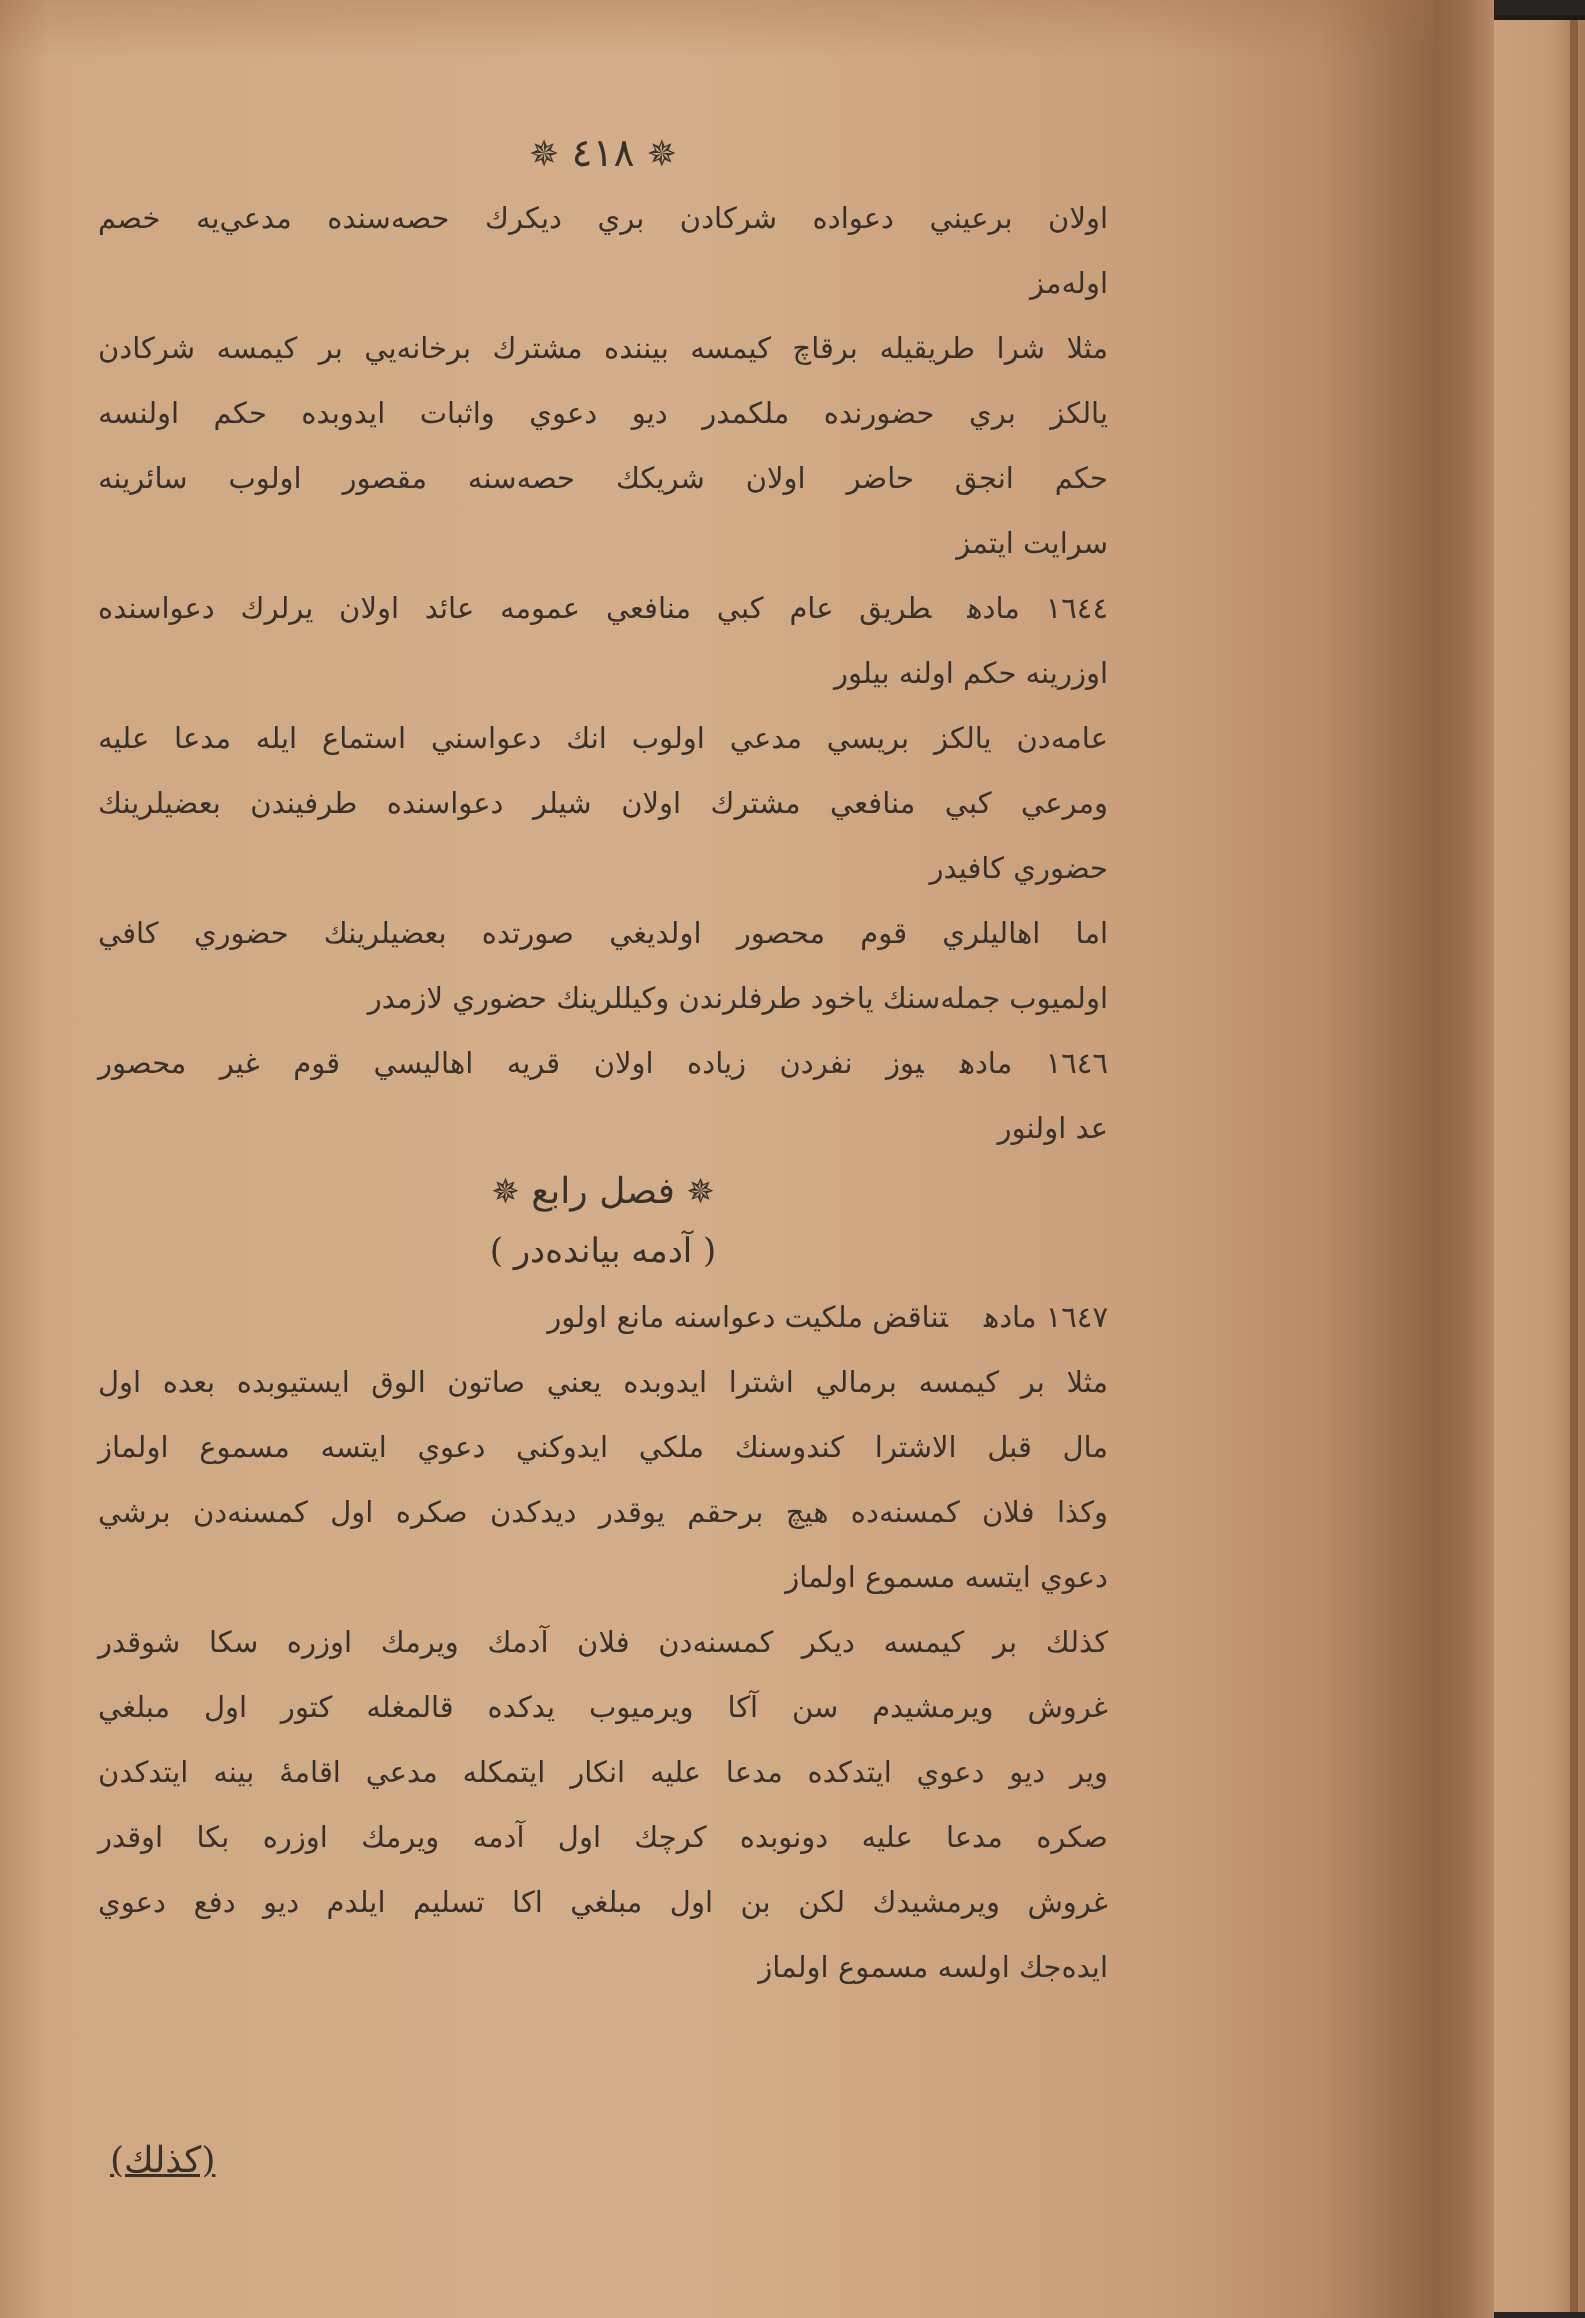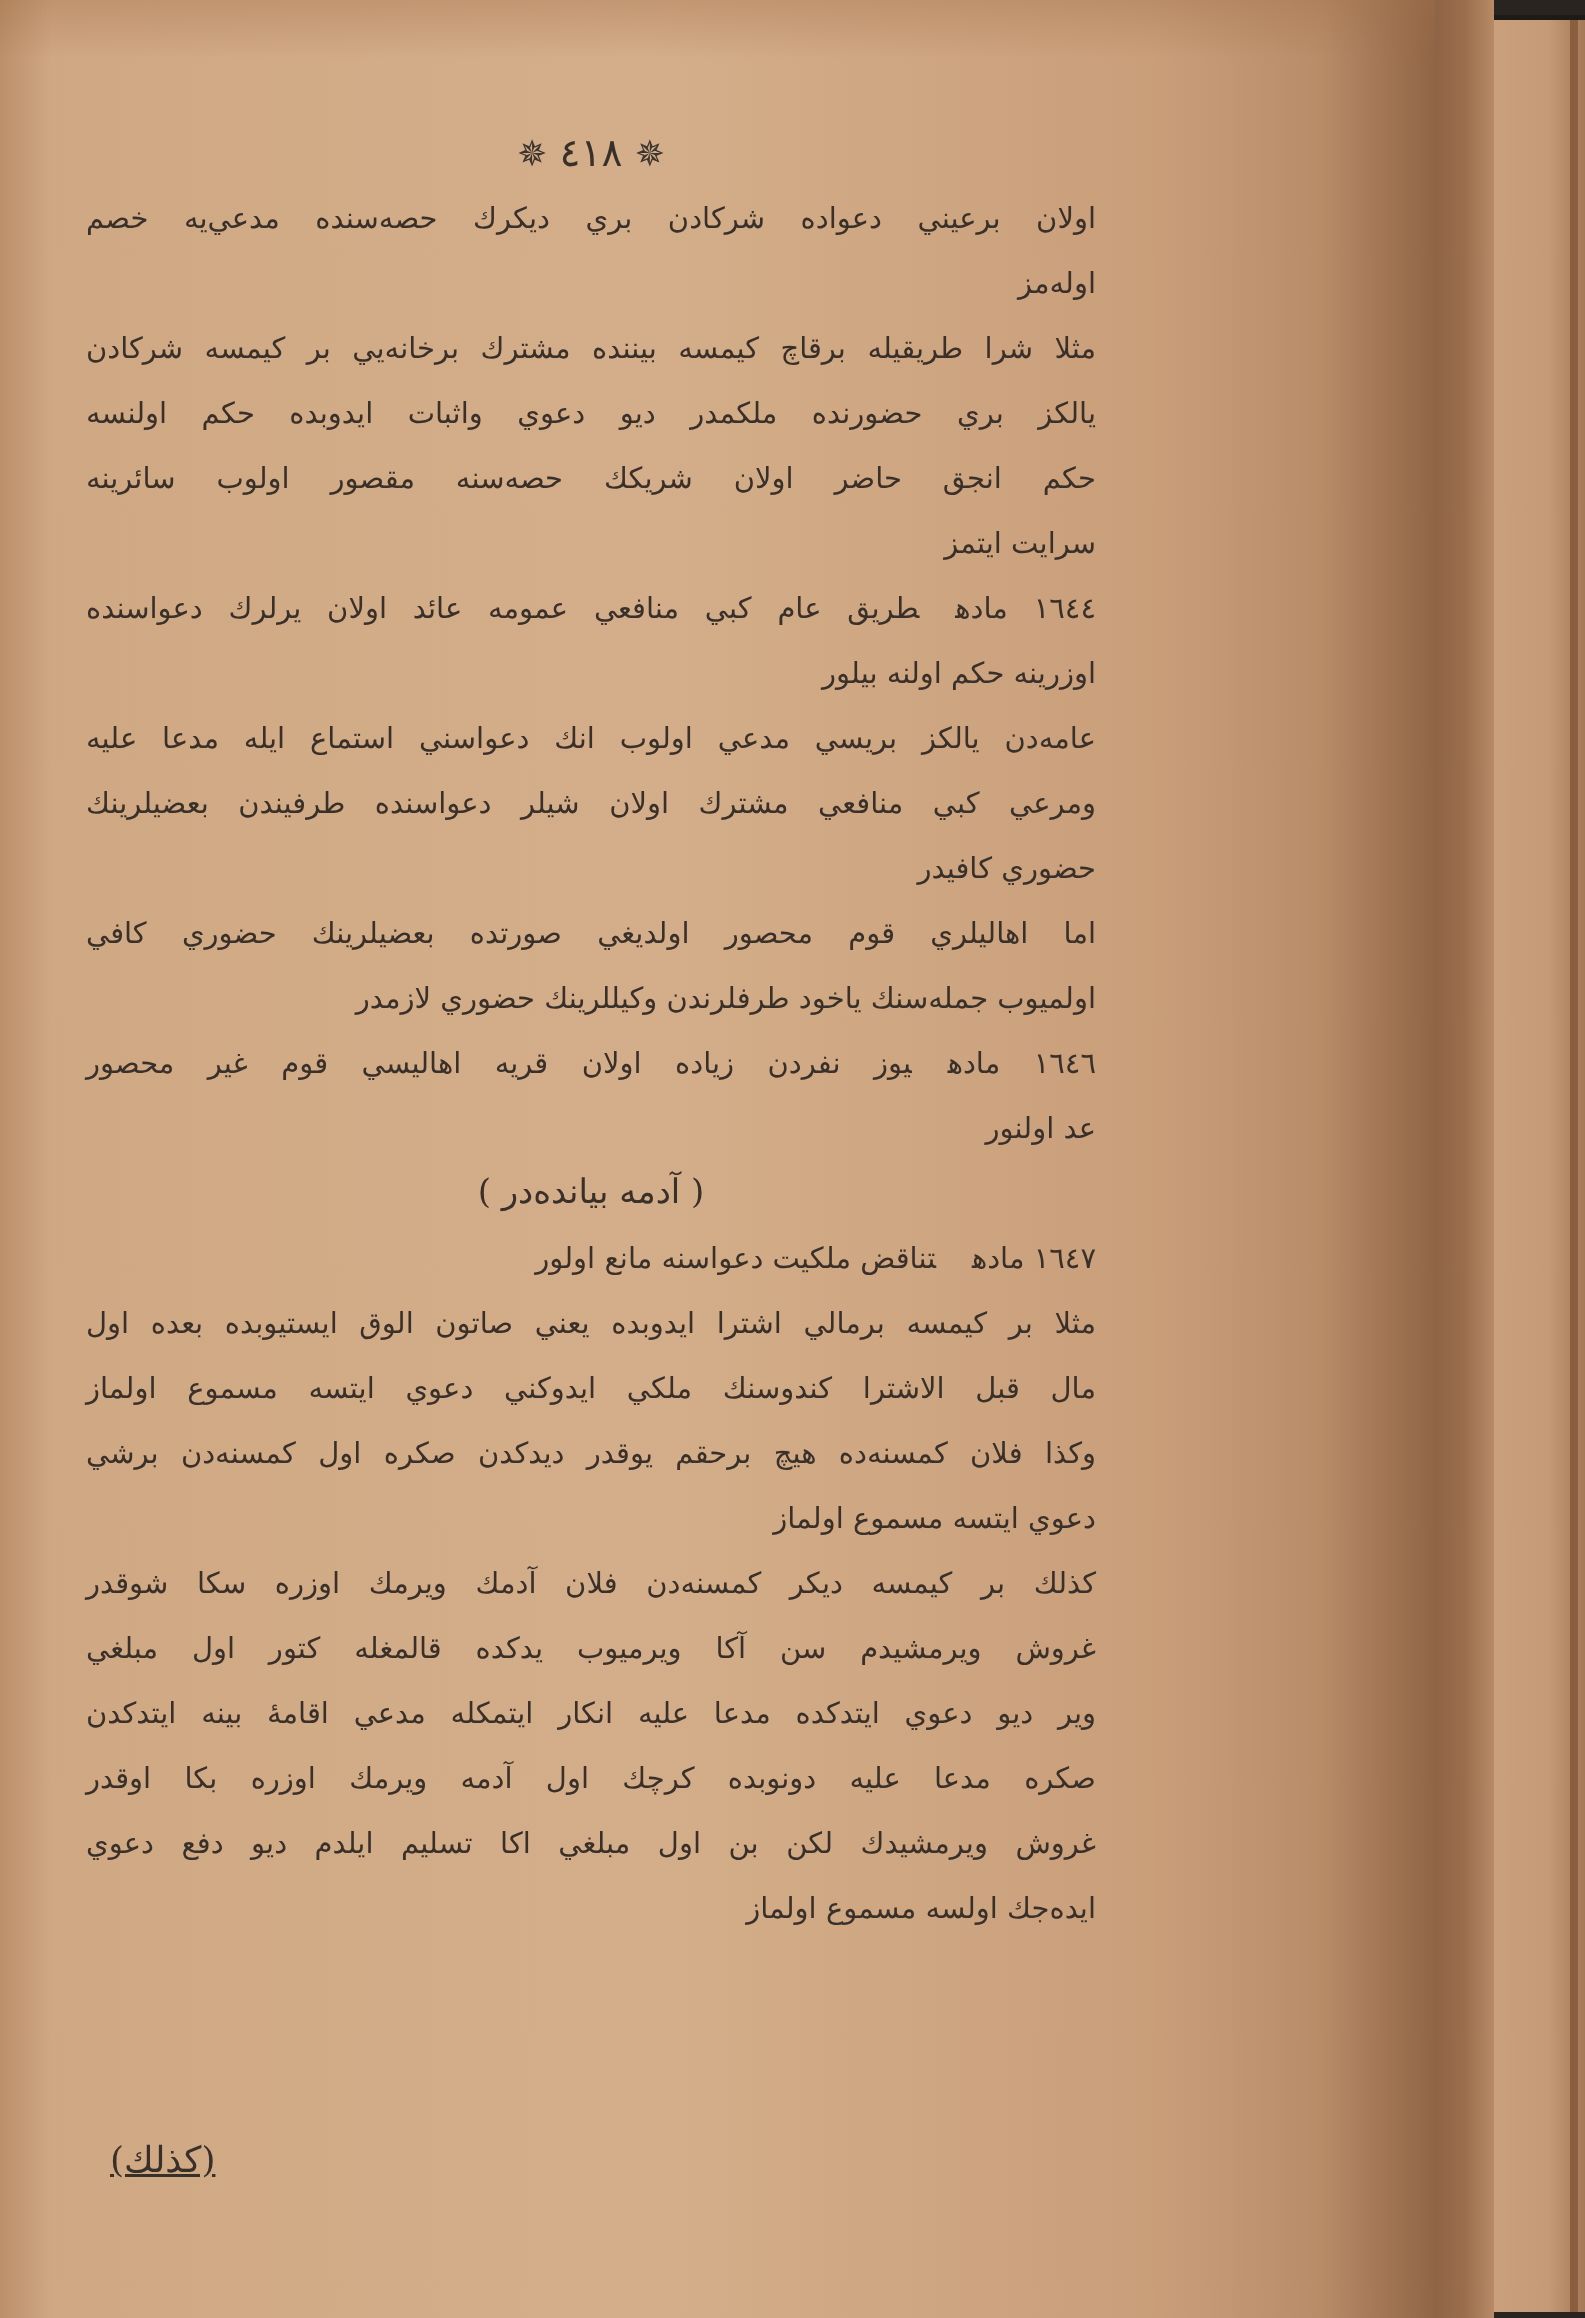--- a/index.html
+++ b/index.html
@@ -22,21 +22,21 @@
     .next-page {
       position: absolute; left: 1494px; top: 15.3px; width: 91px; height: 2292px;
       background: linear-gradient(90deg, #caa07c 0%, #c49a77 60%, #a57955 100%);
       border-top: 5.1px solid #1e1a18;
     }
     .next-page .edge {
       position: absolute; right: 6.8px; top: 0; width: 8.5px; height: 100%;
       background: #8a5f40;
     }
     .text-block {
-      position: absolute; left: 86px; top: 127px; width: 1010px;
+      position: absolute; left: 98px; top: 127px; width: 1010px;
       direction: rtl; color: #3a302a;
     }
     .page-number {
       text-align: center; font-size: 39px; line-height: 51px; height: 59px;
       letter-spacing: 3.4px;
     }
     .page-number .orn { font-size: 36px; color: #3d3530; }
     .line {
       font-size: 29px; line-height: 65px; height: 65px; white-space: nowrap;
       text-align: justify; text-align-last: justify;
@@ -76,20 +76,25 @@
         <div class="line short"><span>اوزرينه حكم اولنه بيلور</span></div>
         <div class="line"><span>عامه‌دن يالكز بريسي مدعي اولوب انك دعواسني استماع ايله مدعا عليه</span></div>
         <div class="line"><span>ومرعي كبي منافعي مشترك اولان شيلر دعواسنده طرفيندن بعضيلرينك</span></div>
         <div class="line short"><span>حضوري كافيدر</span></div>
         <div class="line"><span>اما اهاليلري قوم محصور اولديغي صورتده بعضيلرينك حضوري كافي</span></div>
         <div class="line short"><span>اولميوب جمله‌سنك ياخود طرفلرندن وكيللرينك حضوري لازمدر</span></div>
         <div class="line"><span class="art">١٦٤٦ ماده</span><span>يوز نفردن زياده اولان قريه اهاليسي قوم غير محصور</span></div>
         <div class="line short"><span>عد اولنور</span></div>
       </div>
 
+    <div class="heading">
+      <span class="orn">✵</span>
+      <span>فصل رابع</span>
+      <span class="orn">✵</span>
+    </div>
     <div class="subheading">( آدمه بيانده‌در )</div>
 
     <div id="lines2">
         <div class="line short"><span class="art">١٦٤٧ ماده</span><span>تناقض ملكيت دعواسنه مانع اولور</span></div>
         <div class="line"><span>مثلا بر كيمسه برمالي اشترا ايدوبده يعني صاتون الوق ايستيوبده بعده اول</span></div>
         <div class="line"><span>مال قبل الاشترا كندوسنك ملكي ايدوكني دعوي ايتسه مسموع اولماز</span></div>
         <div class="line"><span>وكذا فلان كمسنه‌ده هيچ برحقم يوقدر ديدكدن صكره اول كمسنه‌دن برشي</span></div>
         <div class="line short"><span>دعوي ايتسه مسموع اولماز</span></div>
         <div class="line"><span>كذلك بر كيمسه ديكر كمسنه‌دن فلان آدمك ويرمك اوزره سكا شوقدر</span></div>
         <div class="line"><span>غروش ويرمشيدم سن آكا ويرميوب يدكده قالمغله كتور اول مبلغي</span></div>

